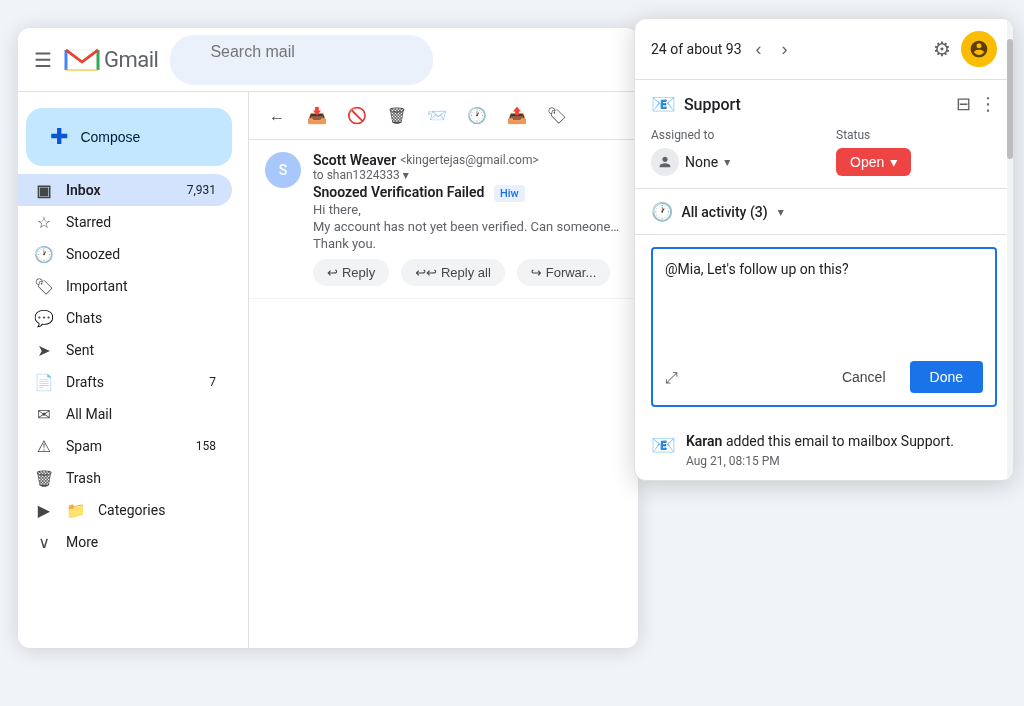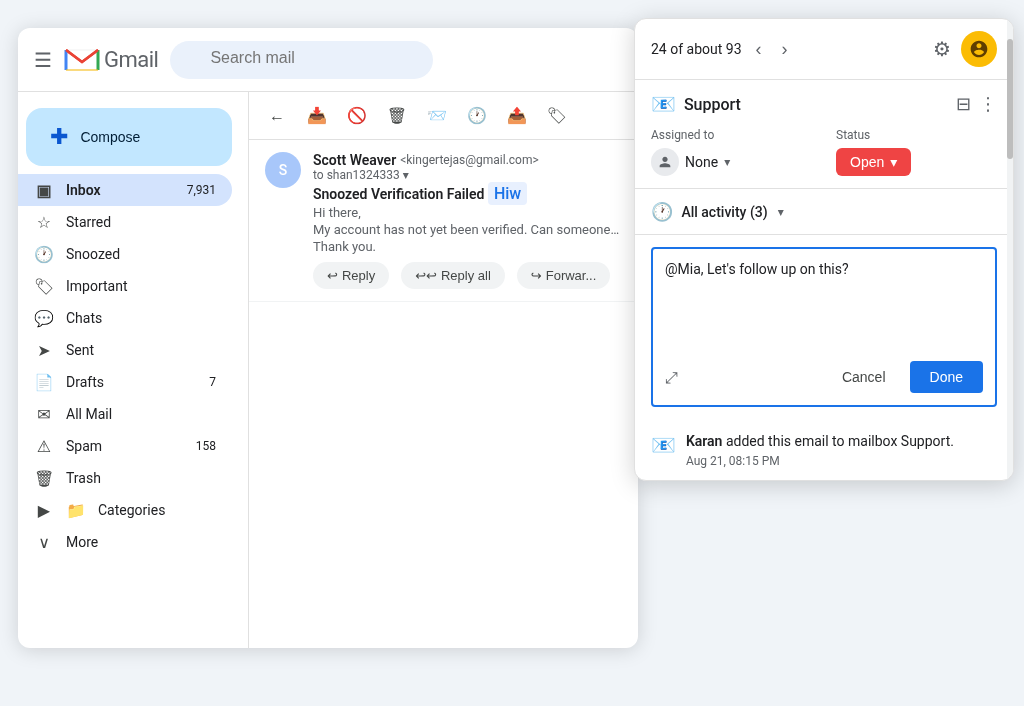--- a/index.html
+++ b/index.html
@@ -63,21 +63,21 @@
       color: #5f6368;
       font-weight: 400;
       letter-spacing: -0.5px;
     }
 
     .gmail-search {
       flex: 1;
       background: #eaf1fb;
       border-radius: 24px;
       border: none;
-      padding: 8px 16px 12px 40px;
+      padding: 8px 16px 24px 40px;
       font-size: 16px;
       color: #202124;
       outline: none;
       position: relative;
     }
 
     .search-wrap {
       flex: 1;
       position: relative;
     }
@@ -648,21 +648,21 @@
       <div class="email-item">
         <div class="email-avatar">S</div>
         <div class="email-content">
           <div class="email-from">
             <span>Scott Weaver</span>
             <span class="email-from-small">&lt;kingertejas@gmail.com&gt;</span>
           </div>
           <div style="font-size:12px; color:#5f6368;">to shan1324333 ▾</div>
           <div class="email-subject">
             <span>Snoozed Verification Failed</span>
-            <span style="margin-left:0; background:#e8f0fe; color:#1a73e8; padding:2px 6px; border-radius:4px; font-size:16px; font-weight:500;">Hiw</span>
+            <span style="margin-left:6px; background:#e8f0fe; color:#1a73e8; padding:2px 6px; border-radius:4px; font-size:11px; font-weight:500;">Hiw</span>
           </div>
           <div class="email-preview">
             <span>Hi there,</span>
           </div>
           <div class="email-preview">My account has not yet been verified. Can someone plea...</div>
           <div class="email-preview">Thank you.</div>
           <div class="email-actions">
             <button class="email-action-btn">
               <span>↩</span>
               <span>Reply</span>

